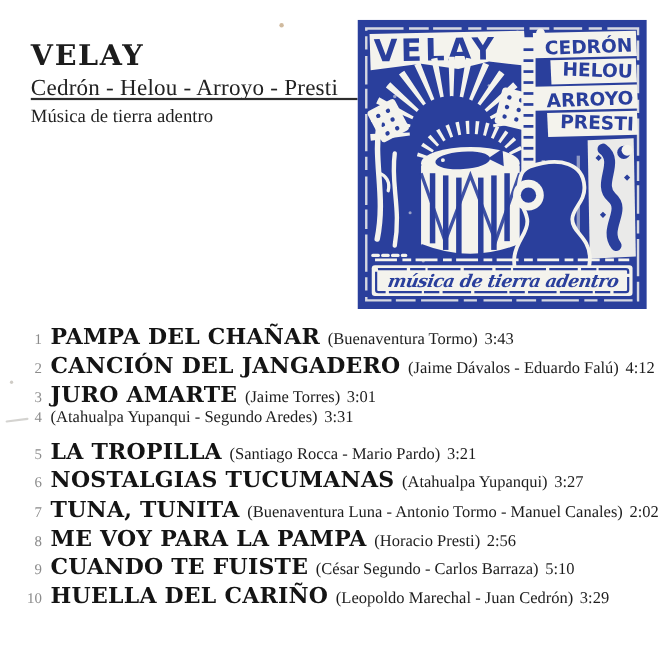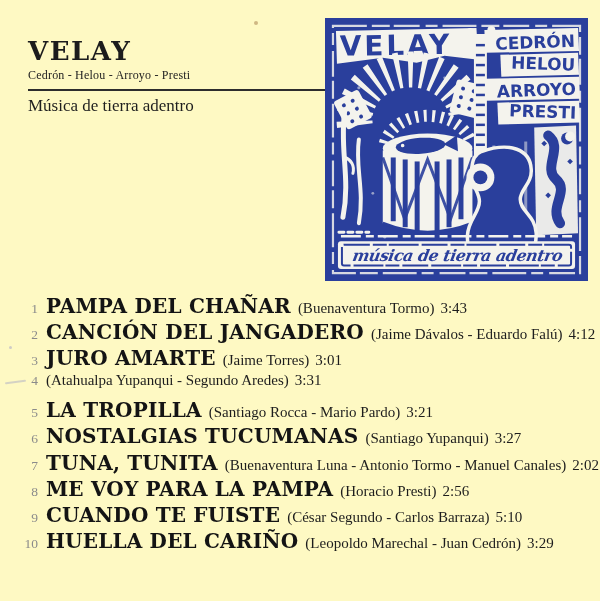--- a/index.html
+++ b/index.html
@@ -1,22 +1,22 @@
 <!DOCTYPE html>
 <html><head>
 <meta charset="utf-8">
 <style>
   html,body{margin:0;padding:0;background:#e8e8e8;}
-  .page{position:relative;width:600px;height:601px;background:#fef9c3;
+  .page{position:relative;width:600px;height:601px;background:#ffffff;
         font-family:"Liberation Serif",serif;color:#1a1a1a;overflow:hidden;}
 
   
   .hdr-title{position:absolute;left:28px;top:38px;font-family:"DejaVu Serif",serif;
              font-weight:bold;font-size:26px;letter-spacing:1.5px;color:#1c1c1c;line-height:1;}
-  .hdr-artists{position:absolute;left:28px;top:69px;font-size:12px;color:#222;
+  .hdr-artists{position:absolute;left:28px;top:69px;font-size:21px;color:#222;
                letter-spacing:.2px;line-height:1;}
   .hdr-rule{position:absolute;left:28px;top:89px;width:297px;height:2px;background:#2d2d2d;}
   .hdr-subtitle{position:absolute;left:28px;top:97px;font-size:17px;color:#1f1f1f;line-height:1;}
 
   
   .art{position:absolute;left:325px;top:18px;width:263px;height:263px;display:block;}
 
   
   .tracks{position:absolute;left:16px;top:294px;width:580px;}
   .track-row{display:flex;align-items:baseline;height:26.1px;white-space:nowrap;}
@@ -210,21 +210,21 @@
     </div>
     <div class="track-row">
       <span class="t-num">5</span>
       <span class="t-title">LA TROPILLA</span>
       <span class="t-credits">(Santiago Rocca - Mario Pardo)</span>
       <span class="t-time">3:21</span>
     </div>
     <div class="track-row">
       <span class="t-num">6</span>
       <span class="t-title">NOSTALGIAS TUCUMANAS</span>
-      <span class="t-credits">(Santiago Yupanqui)</span>
+      <span class="t-credits">(Atahualpa Yupanqui)</span>
       <span class="t-time">3:27</span>
     </div>
     <div class="track-row">
       <span class="t-num">7</span>
       <span class="t-title">TUNA, TUNITA</span>
       <span class="t-credits">(Buenaventura Luna - Antonio Tormo - Manuel Canales)</span>
       <span class="t-time">2:02</span>
     </div>
     <div class="track-row">
       <span class="t-num">8</span>

